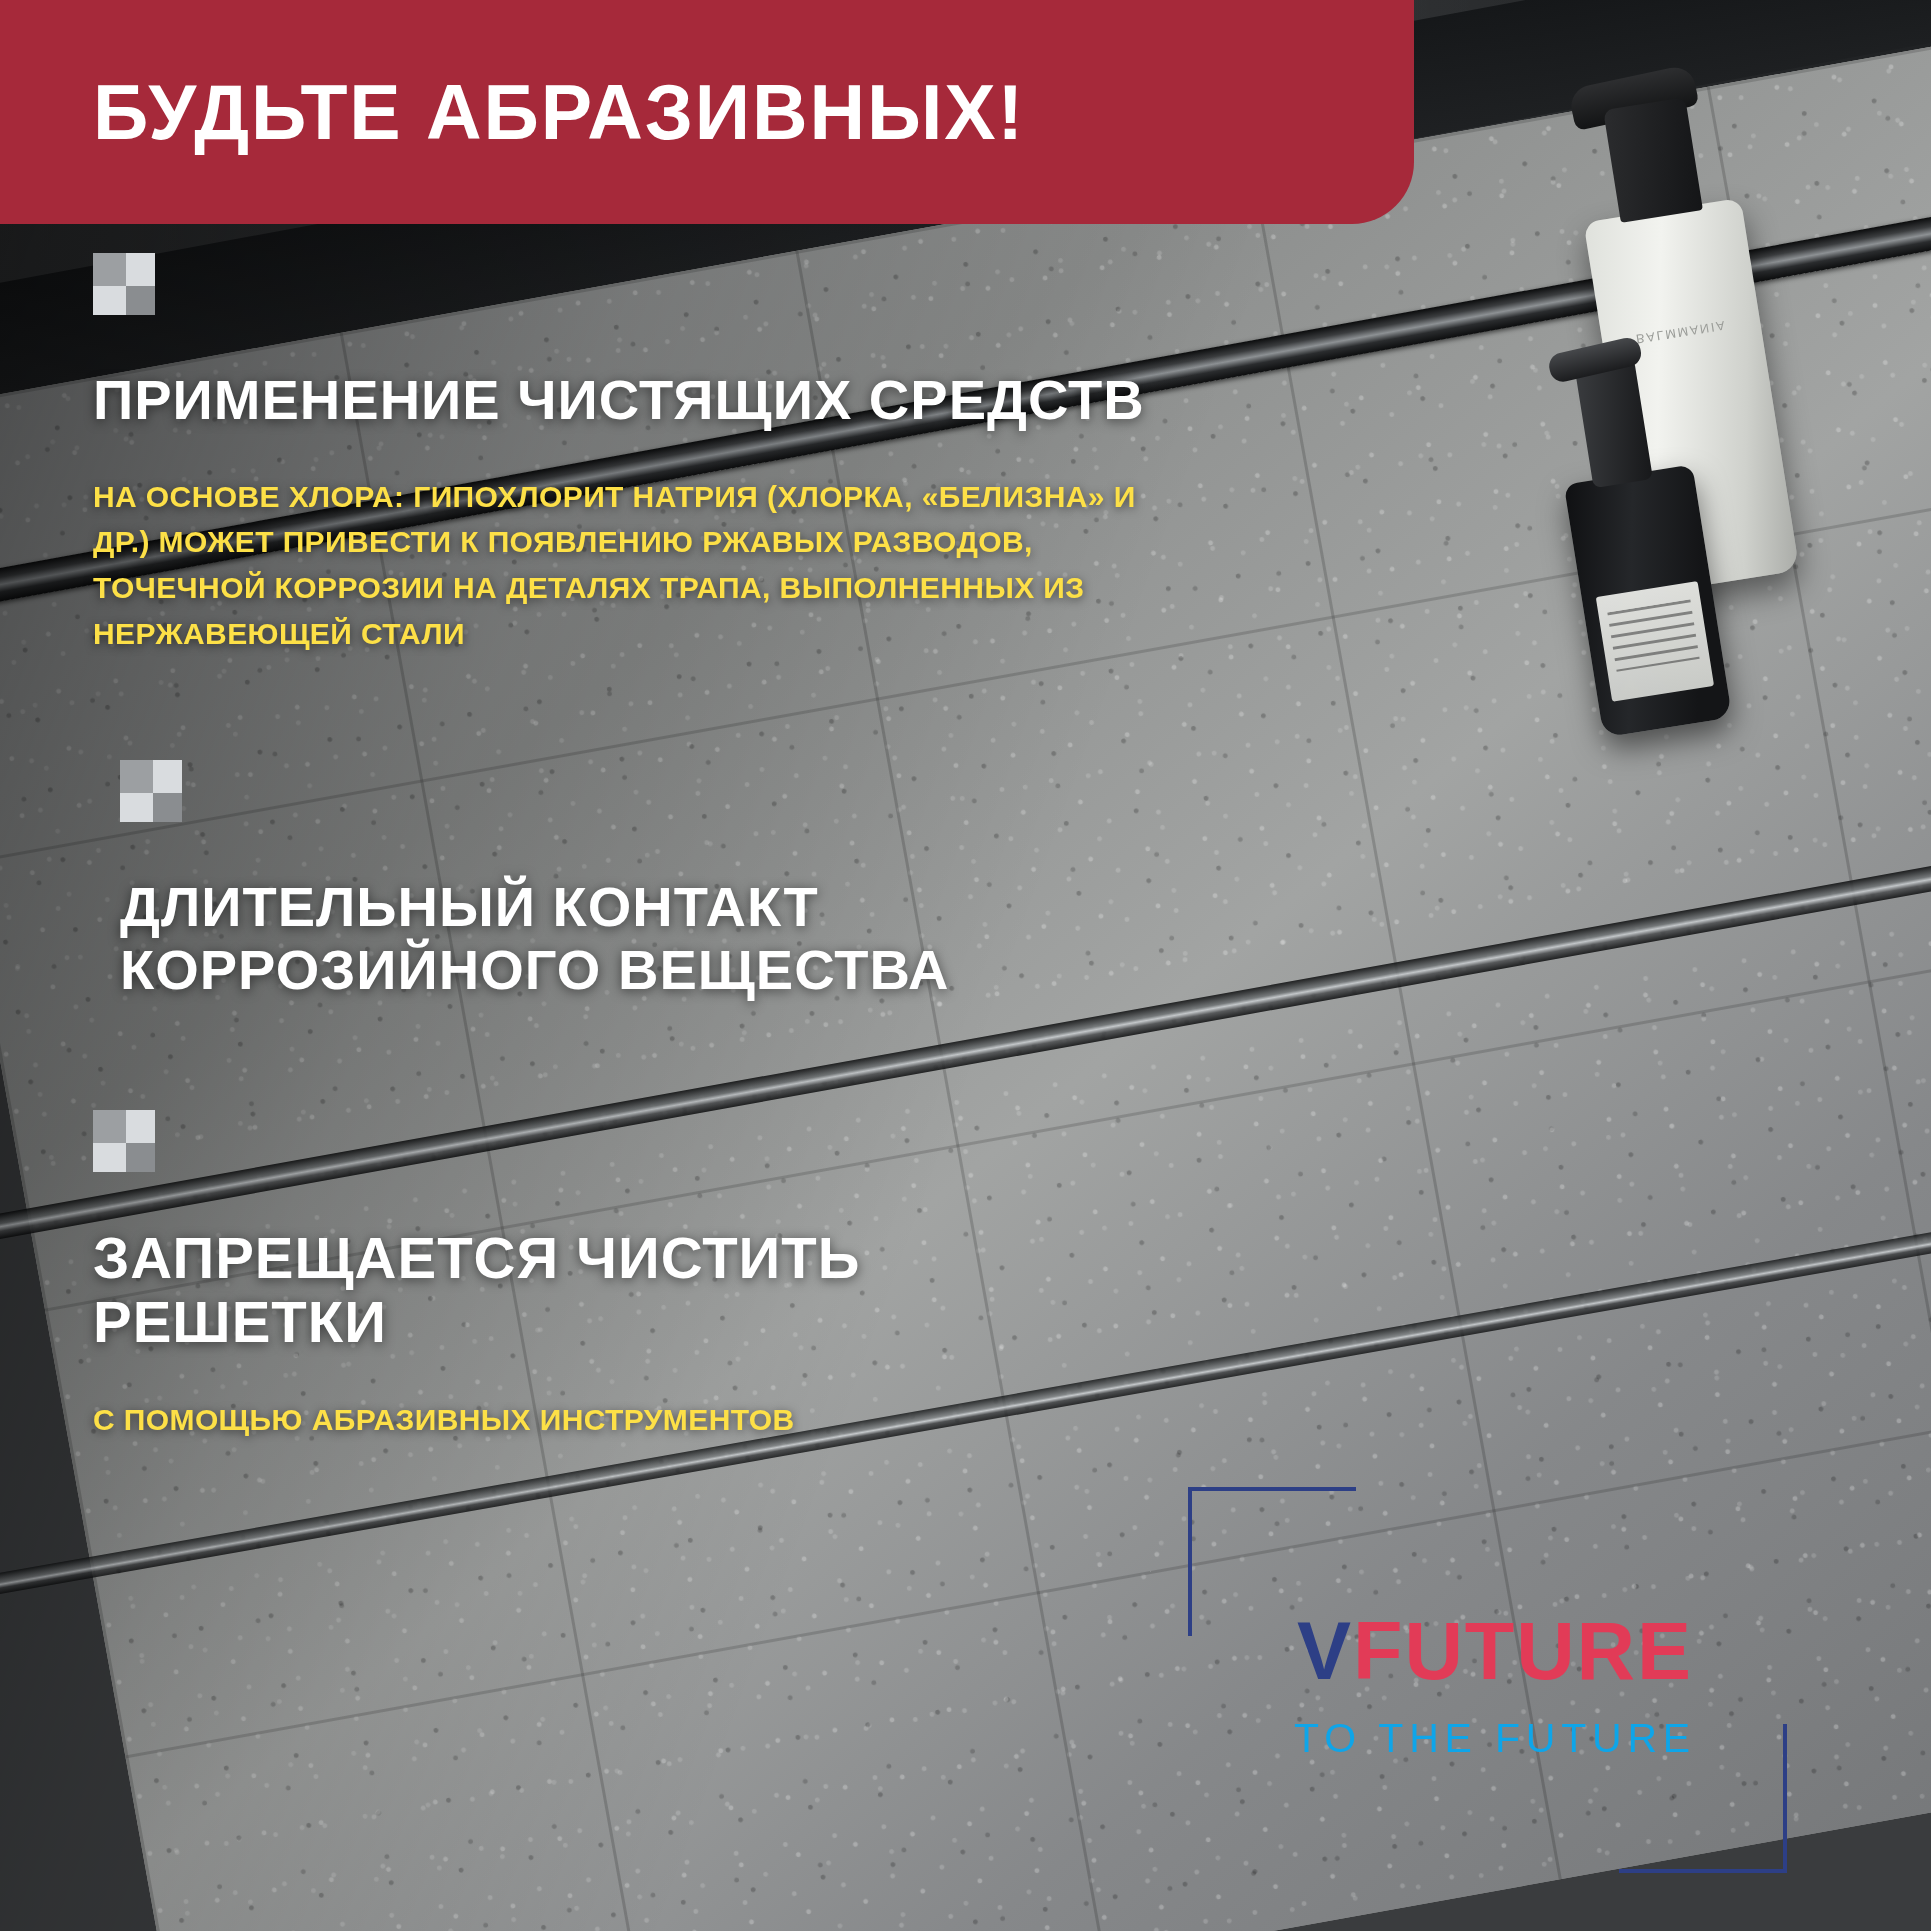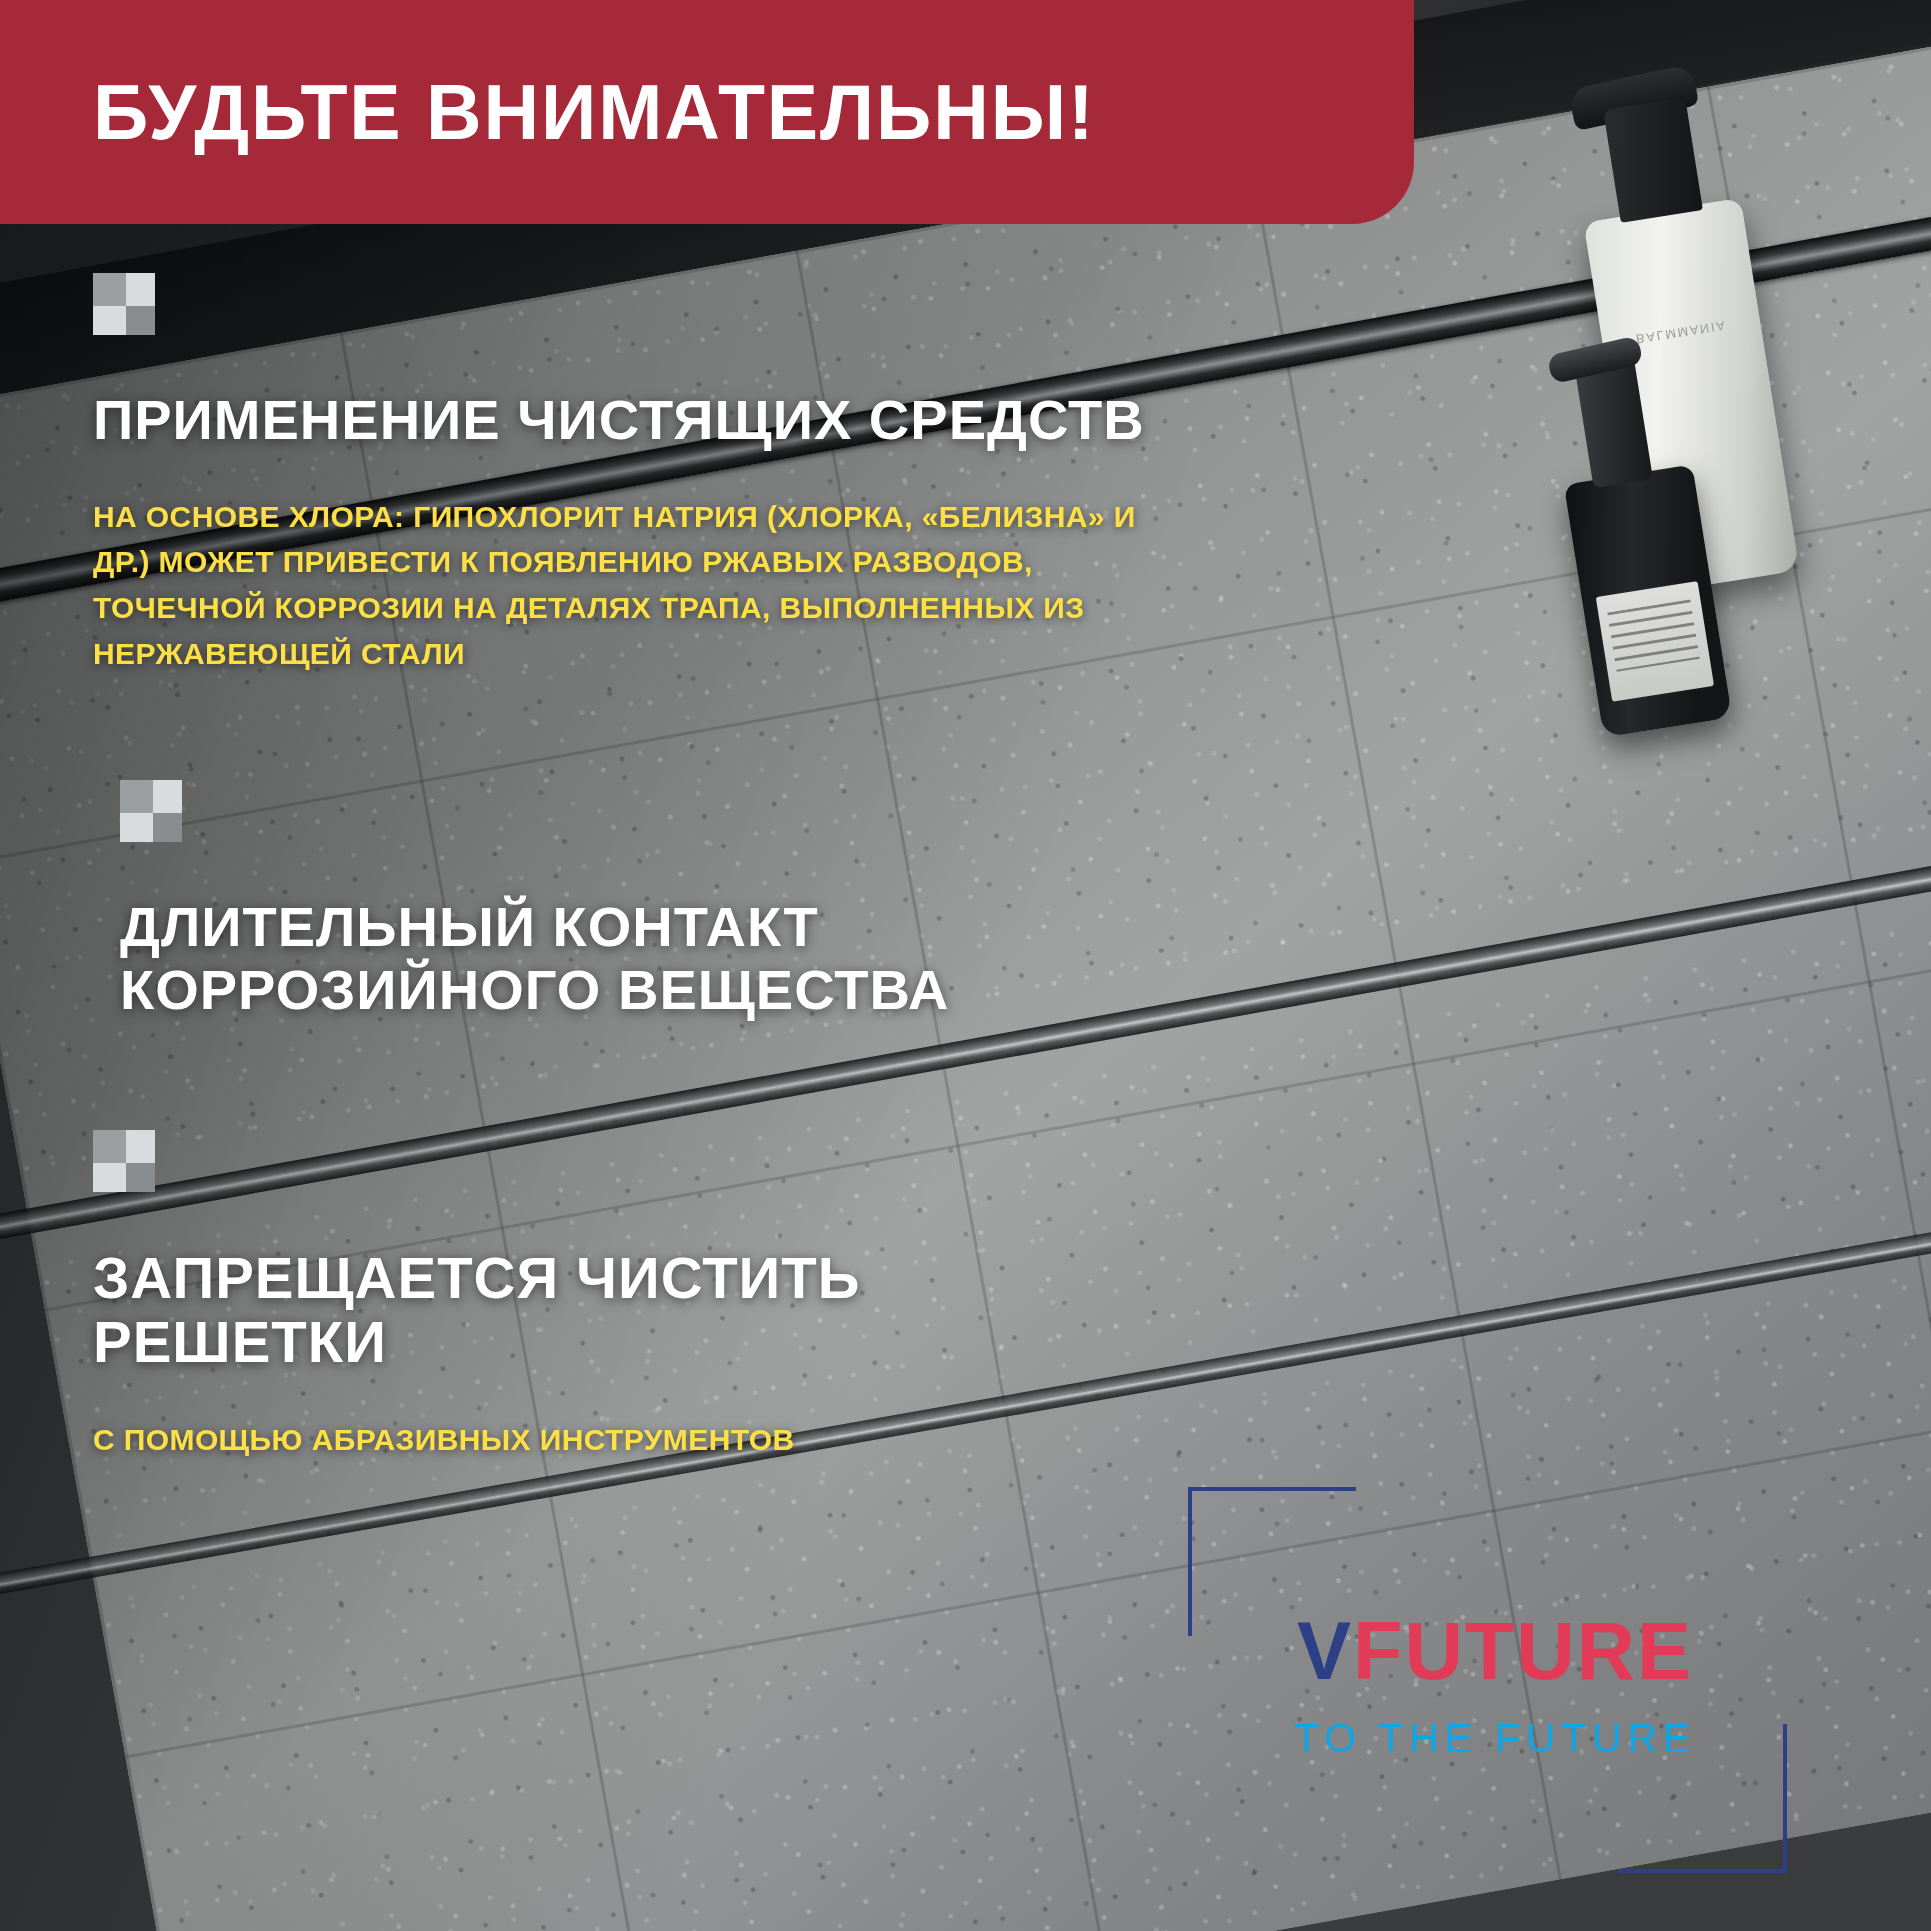--- a/index.html
+++ b/index.html
@@ -237,21 +237,21 @@
     font-size: 77px;
     font-weight: 700;
     letter-spacing: 1.9px;
     line-height: 1;
     white-space: nowrap;
   }
 
   
   .content {
     position: absolute;
-    left: 0; top: 232px;
+    left: 0; top: 212px;
     width: 1159px;
     z-index: 6;
   }
   .block { padding-left: 93px; }
 
   .marker {
     width: 62px; height: 62px;
     position: relative;
     margin-bottom: 54px;
   }
@@ -354,21 +354,21 @@
 
     <div class="bottle-dark">
       <div class="pump"></div>
       <div class="lbl2"></div>
     </div>
 
     <div class="floor-shade"></div>
   </div>
 
   <div class="banner">
-    <h1>БУДЬТЕ ВНИМАТЕЛЬНЫ!</h1>
+    <h1>БУДЬТЕ АБРАЗИВНЫХ!</h1>
   </div>
 
   <div class="content">
 
     <div class="block sec1">
       <div class="marker">
         <i class="a"></i>
           <i class="b"></i>
           <i class="c"></i>
           <i class="d"></i>

